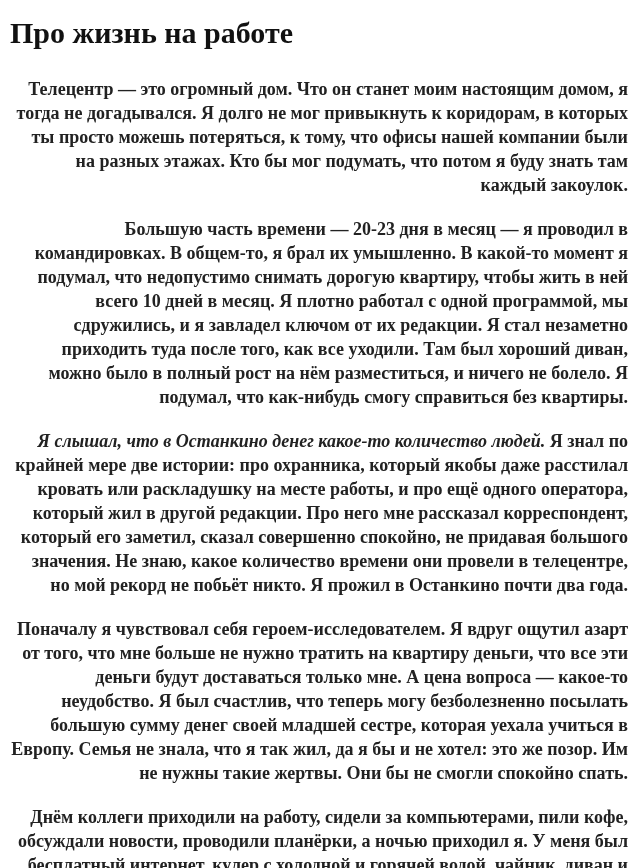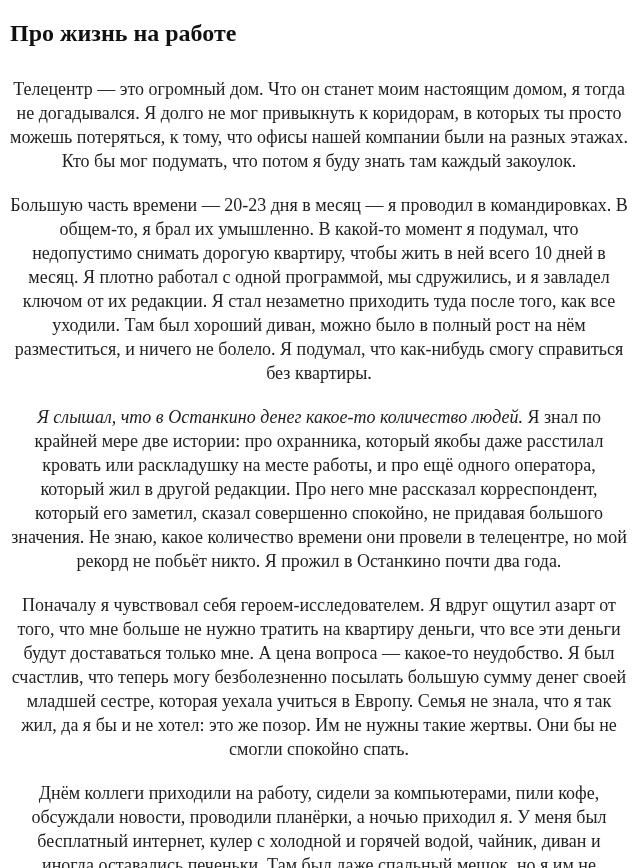--- a/index.html
+++ b/index.html
@@ -14,32 +14,32 @@
   }
   .article {
     box-sizing: border-box;
     width: 639px;
     padding: 14px 11px 0 10px;
     font-family: "Liberation Serif", "DejaVu Serif", serif;
     color: #222222;
   }
   .article h1 {
     margin: 0 0 25px 0;
-    font-size: 24px;
+    font-size: 30px;
     line-height: 38px;
     font-weight: 700;
     color: #111111;
     font-family: "Liberation Serif", "DejaVu Serif", serif;
   }
   .article p {
     margin: 0 0 20px 0;
     font-size: 18px;
     line-height: 24px;
-    font-weight: 400;
-    text-align: center;
+    font-weight: 700;
+    text-align: right;
   }
   .article p em {
     font-style: italic;
   }
 </style>
 </head>
 <body>
 
 <div class="article">
   <h1>Про жизнь на работе</h1>

